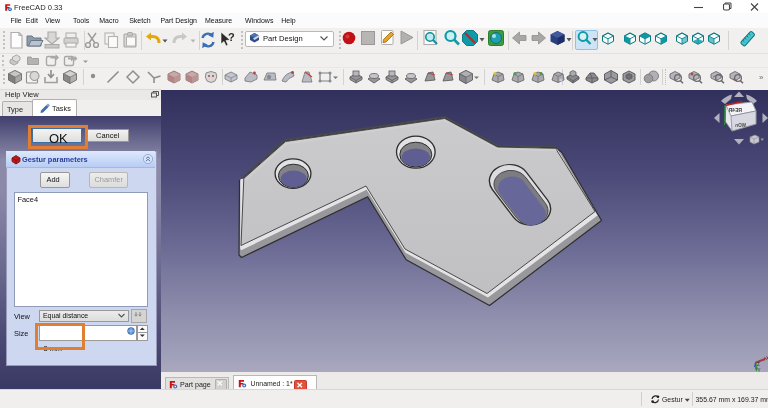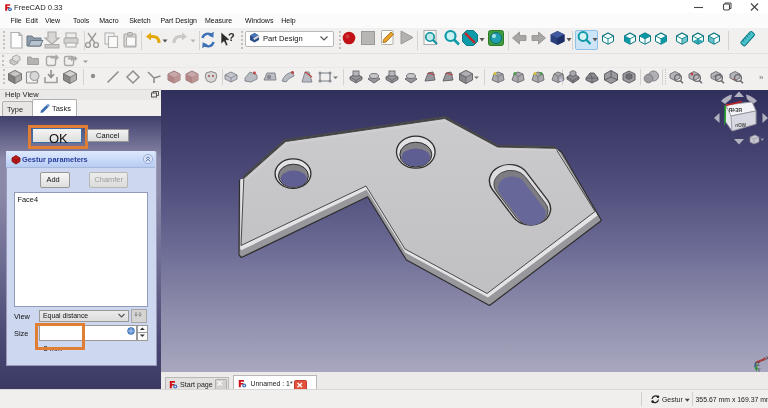--- a/index.html
+++ b/index.html
@@ -547,21 +547,21 @@
     <text x="12" y="10.6" font-size="4.6" fill="#333">Z</text>
   </svg>
 <div class="abs" style="left:161px;top:372px;width:607px;height:19px;background:#eceleb;background:#ecebea"></div>
 <div class="abs" style="left:161px;top:390.8px;width:607px;height:1px;background:#d8d7d6"></div>
 <div class="abs" style="left:165.3px;top:377px;width:62px;height:14px;background:#e2e1e0;border:1px solid #b9b8b7;border-bottom:none"></div>
 <svg class="abs" style="left:169px;top:379.5px;" width="9" height="9" viewBox="0 0 9 9">
     <path d="M0.8 8.2 L0.8 1 L6 1 L6 2.8 L2.8 2.8 L2.8 3.9 L5.4 3.9 L5.4 5.6 L2.8 5.6 L2.8 8.2 Z" fill="#cc1014"></path>
     <circle cx="6.2" cy="6.6" r="2" fill="#3a6fb5"></circle>
     <circle cx="6.2" cy="6.6" r="0.8" fill="#fff"></circle>
   </svg>
-<div class="t" style="left:180px;top:381px;font-size:7.1px;color:#222;">Start page</div>
+<div class="t" style="left:180px;top:381px;font-size:7.1px;color:#222;">Part page</div>
 <div class="abs" style="left:215.4px;top:379.4px;width:9.5px;height:8.5px;background:#d2d1d0;border:1px solid #b2b1b0;border-radius:1px"></div>
 <svg class="abs" style="left:216.4px;top:380.4px;" width="8" height="7" viewBox="0 0 8 7">
     <path d="M1.5 1 L6 5.5 M6 1 L1.5 5.5" stroke="#fafafa" stroke-width="1.2"></path>
   </svg>
 <div class="abs" style="left:232.5px;top:374.8px;width:82px;height:16.2px;background:#ffffff;border:1px solid #b9b8b7;border-bottom:none"></div>
 <svg class="abs" style="left:237.5px;top:378.5px;" width="10" height="10" viewBox="0 0 10 10">
     <path d="M0.8 8.2 L0.8 1 L6 1 L6 2.8 L2.8 2.8 L2.8 3.9 L5.4 3.9 L5.4 5.6 L2.8 5.6 L2.8 8.2 Z" fill="#cc1014"></path>
     <circle cx="6.2" cy="6.6" r="2" fill="#3a6fb5"></circle>
     <circle cx="6.2" cy="6.6" r="0.8" fill="#fff"></circle>
   </svg>

